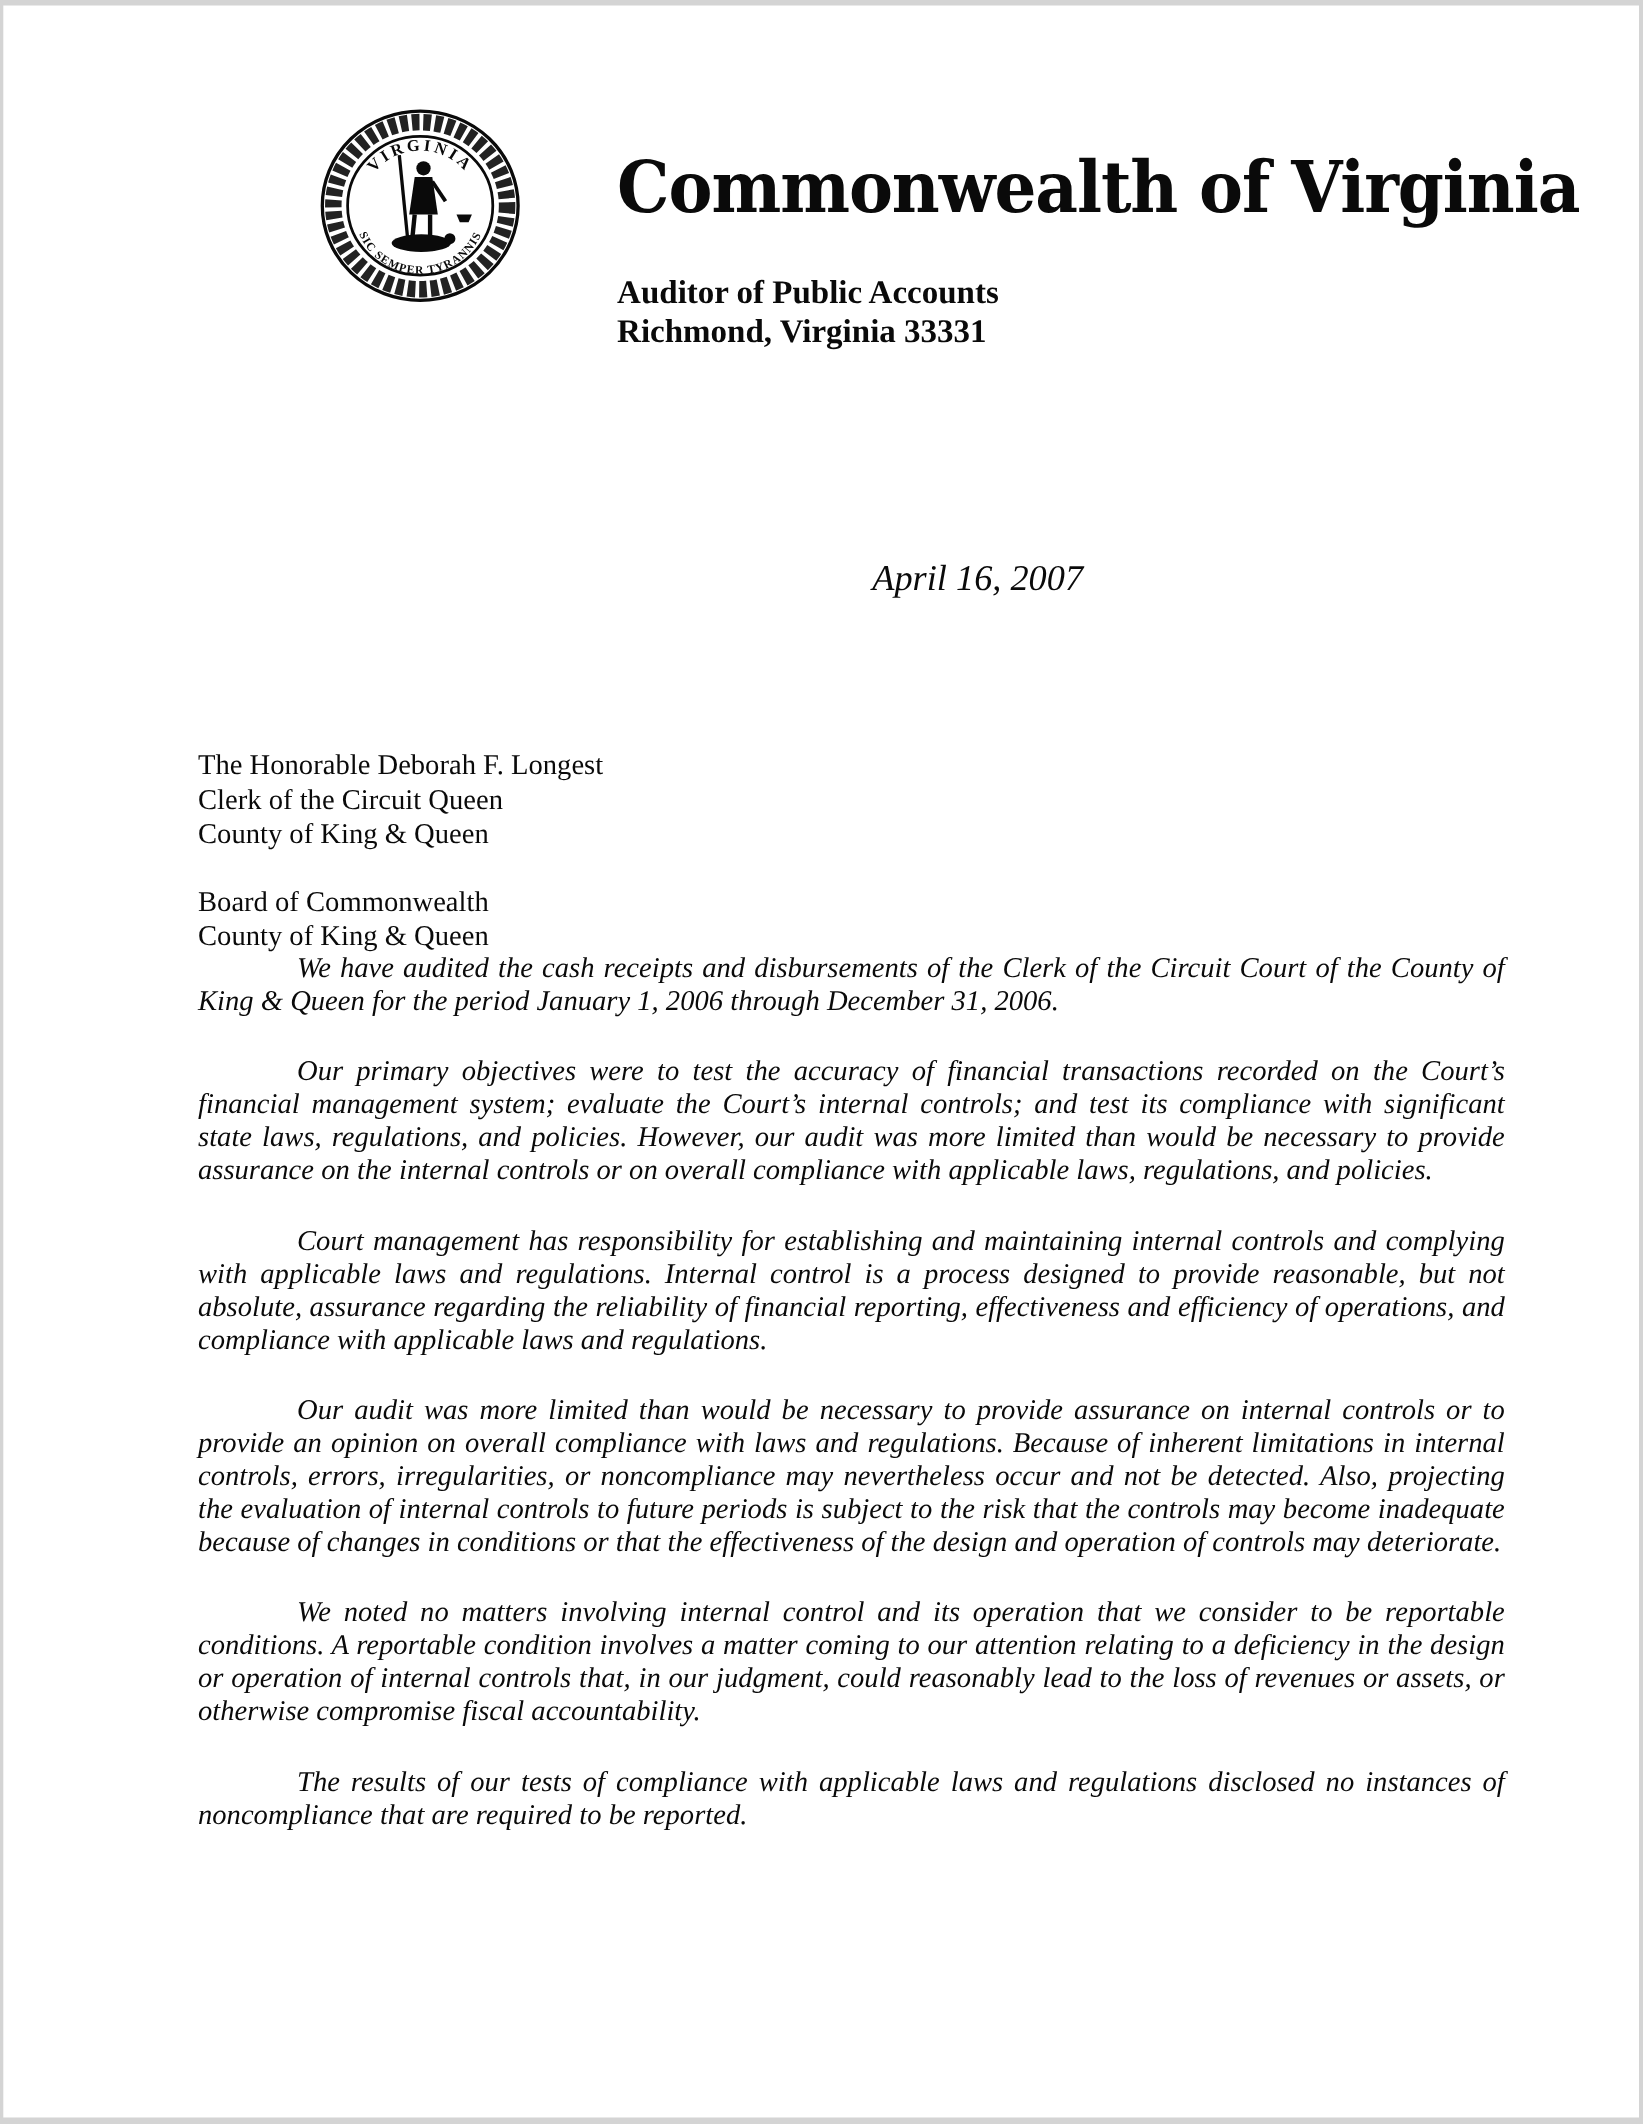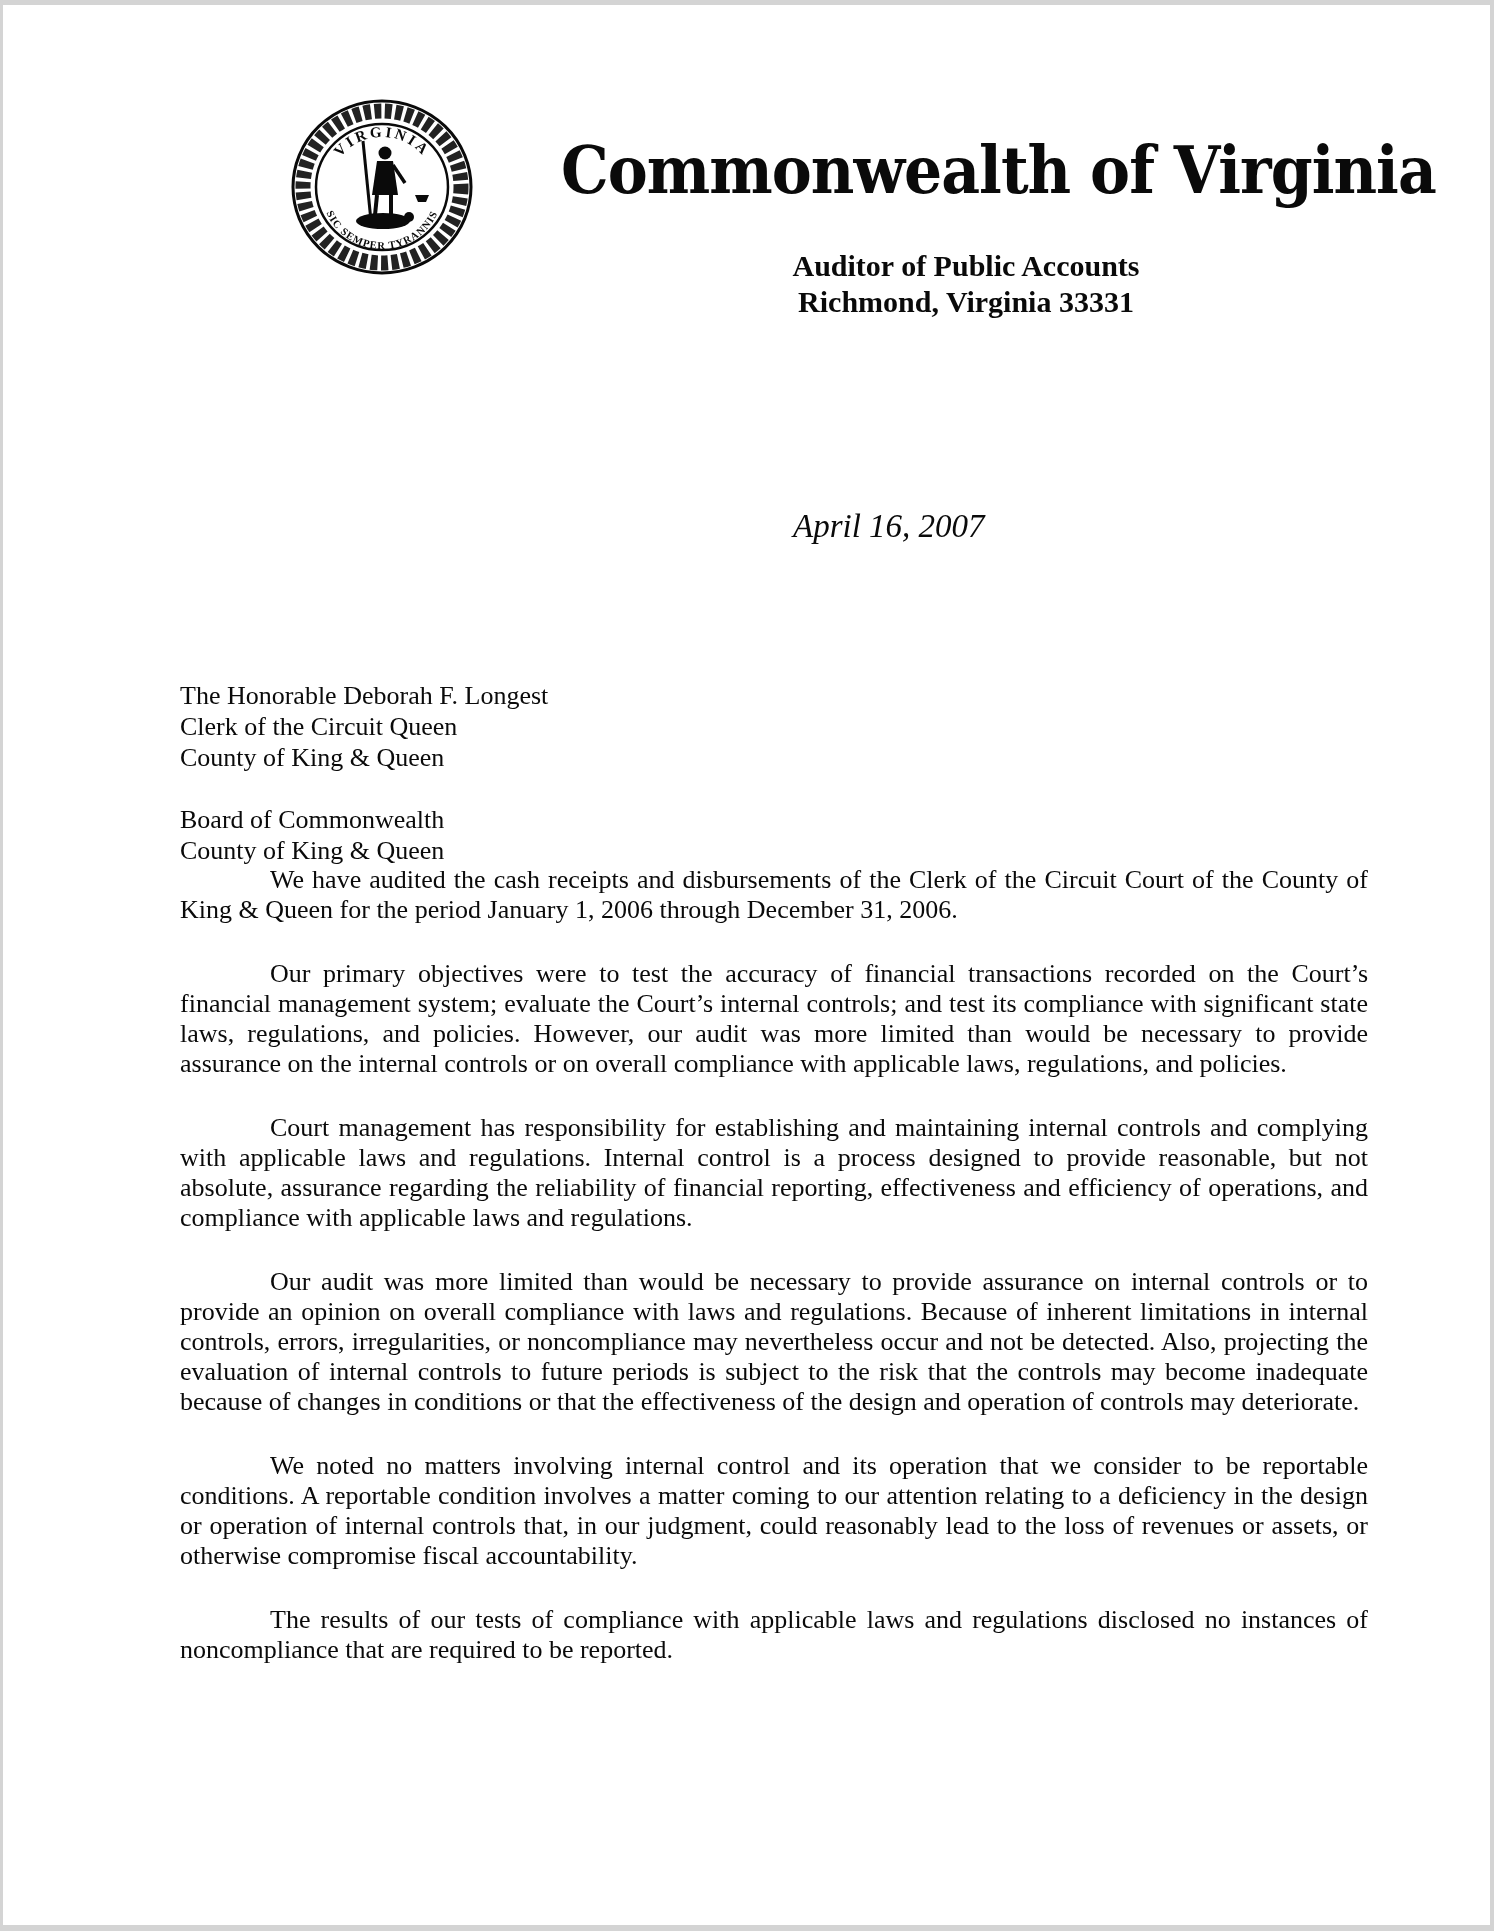--- a/index.html
+++ b/index.html
@@ -42,21 +42,20 @@
     letter-spacing: -1px;
     white-space: nowrap;
     transform: scaleY(1.08);
     transform-origin: top center;
   }
   .office-address {
     position: absolute;
     left: 558px;
     top: 243px;
     width: 810px;
-    text-align: center;
     font-weight: 700;
     font-size: 30px;
     line-height: 36px;
   }
   .auditor-name {
     position: absolute;
     left: 183px;
     top: 312px;
     width: 428px;
     text-align: center;
@@ -90,20 +89,21 @@
     left: 177px;
     top: 860px;
     width: 1188px;
     font-size: 26px;
     line-height: 30px;
     text-align: justify;
   }
   .letter-body p {
     margin: 0 0 34px 0;
     text-indent: 90px;
+    font-style: italic;
   }
 </style>
 </head>
 <body>
 
 <div class="page">
 
   <svg class="seal" viewBox="0 0 182 176" xmlns="http://www.w3.org/2000/svg" aria-hidden="true">
     <ellipse cx="91" cy="88" rx="89" ry="86" fill="#ffffff" stroke="#0a0a0a" stroke-width="3"></ellipse>
     <ellipse cx="91" cy="88" rx="79" ry="76" fill="none" stroke="#0a0a0a" stroke-width="15" stroke-dasharray="7 3.5" opacity="0.9"></ellipse>

